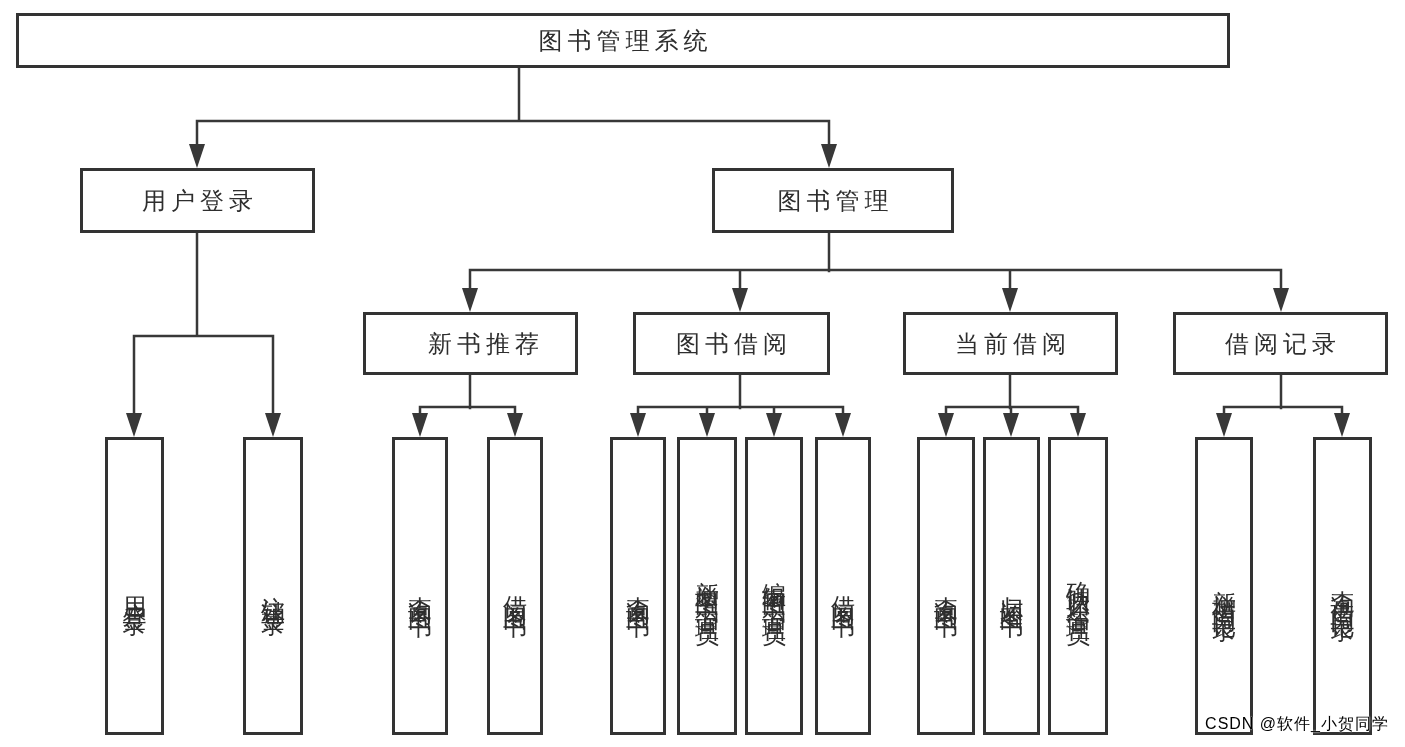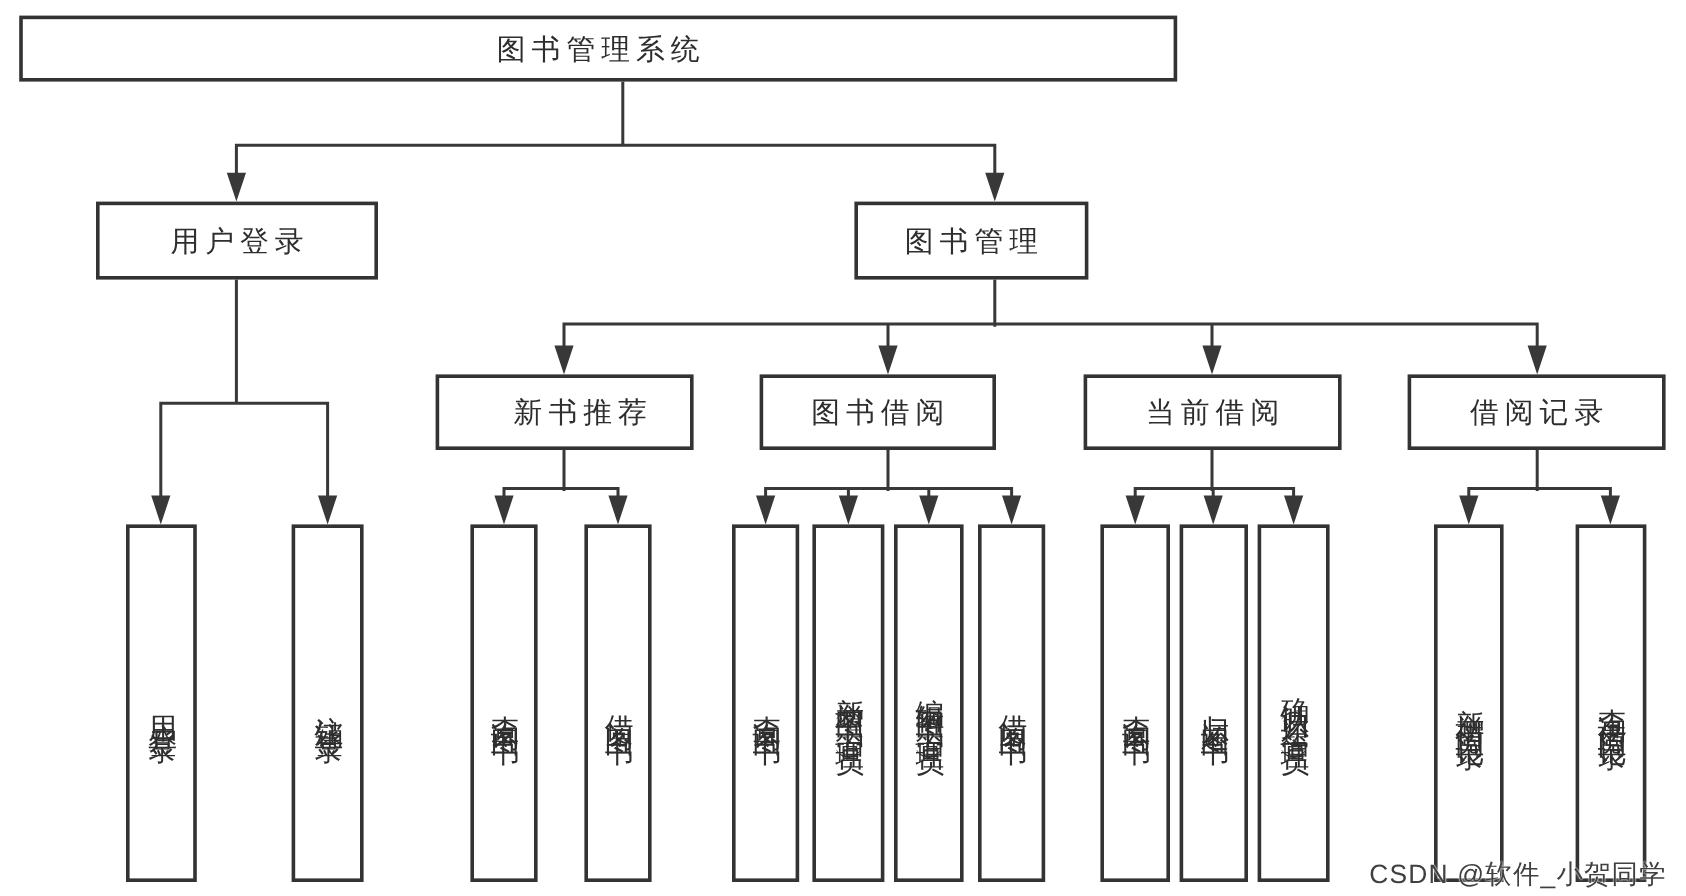--- a/index.html
+++ b/index.html
@@ -36,23 +36,23 @@
     writing-mode: vertical-rl;
     font-size: 24px;
     letter-spacing: 6px;
     padding-top: 6px; 
     white-space: nowrap;
   }
   .watermark {
     position: absolute;
     top: 714px;
     right: 16px;
-    font-size: 22px;
+    font-size: 16px;
     letter-spacing: 1px;
-    color: #404040;
+    color: #000000;
     text-shadow: 0 0 2px #ffffff, 0 0 1px #ffffff;
     white-space: nowrap;
   }
 </style>
 </head>
 <body>
 
 <div id="stage">
 
   <svg id="connectors" viewBox="0 0 1405 747" xmlns="http://www.w3.org/2000/svg" aria-hidden="true">
@@ -88,24 +88,24 @@
              M699 413 L715 413 L707 437 Z
              M766 413 L782 413 L774 437 Z
              M835 413 L851 413 L843 437 Z
              M938 413 L954 413 L946 437 Z
              M1003 413 L1019 413 L1011 437 Z
              M1070 413 L1086 413 L1078 437 Z
              M1216 413 L1232 413 L1224 437 Z
              M1334 413 L1350 413 L1342 437 Z" fill="#383838" stroke="none"></path>
   </svg>
 
-  <div class="node h" style="left:16px; top:13px; width:965px; height:55px;">图书管理系统</div>
+  <div class="node h" style="left:16px; top:13px; width:1214px; height:55px;">图书管理系统</div>
 
   <div class="node h" style="left:80px; top:168px; width:235px; height:65px;">用户登录</div>
-  <div class="node h" style="left:712px; top:168px; width:195px; height:65px;">图书管理</div>
+  <div class="node h" style="left:712px; top:168px; width:242px; height:65px;">图书管理</div>
 
   <div class="node h" style="left:363px; top:312px; width:215px; height:63px;padding-left:31px;">新书推荐</div>
   <div class="node h" style="left:633px; top:312px; width:197px; height:63px;">图书借阅</div>
   <div class="node h" style="left:1173px; top:312px; width:215px; height:63px;">借阅记录</div>
   <div class="node h" style="left:903px; top:312px; width:215px; height:63px;">当前借阅</div>
 
   <div class="node v" style="left:105px; top:437px; width:59px; height:298px;">
     <span>用户登录</span>
   </div>
   <div class="node v" style="left:243px; top:437px; width:60px; height:298px;">

